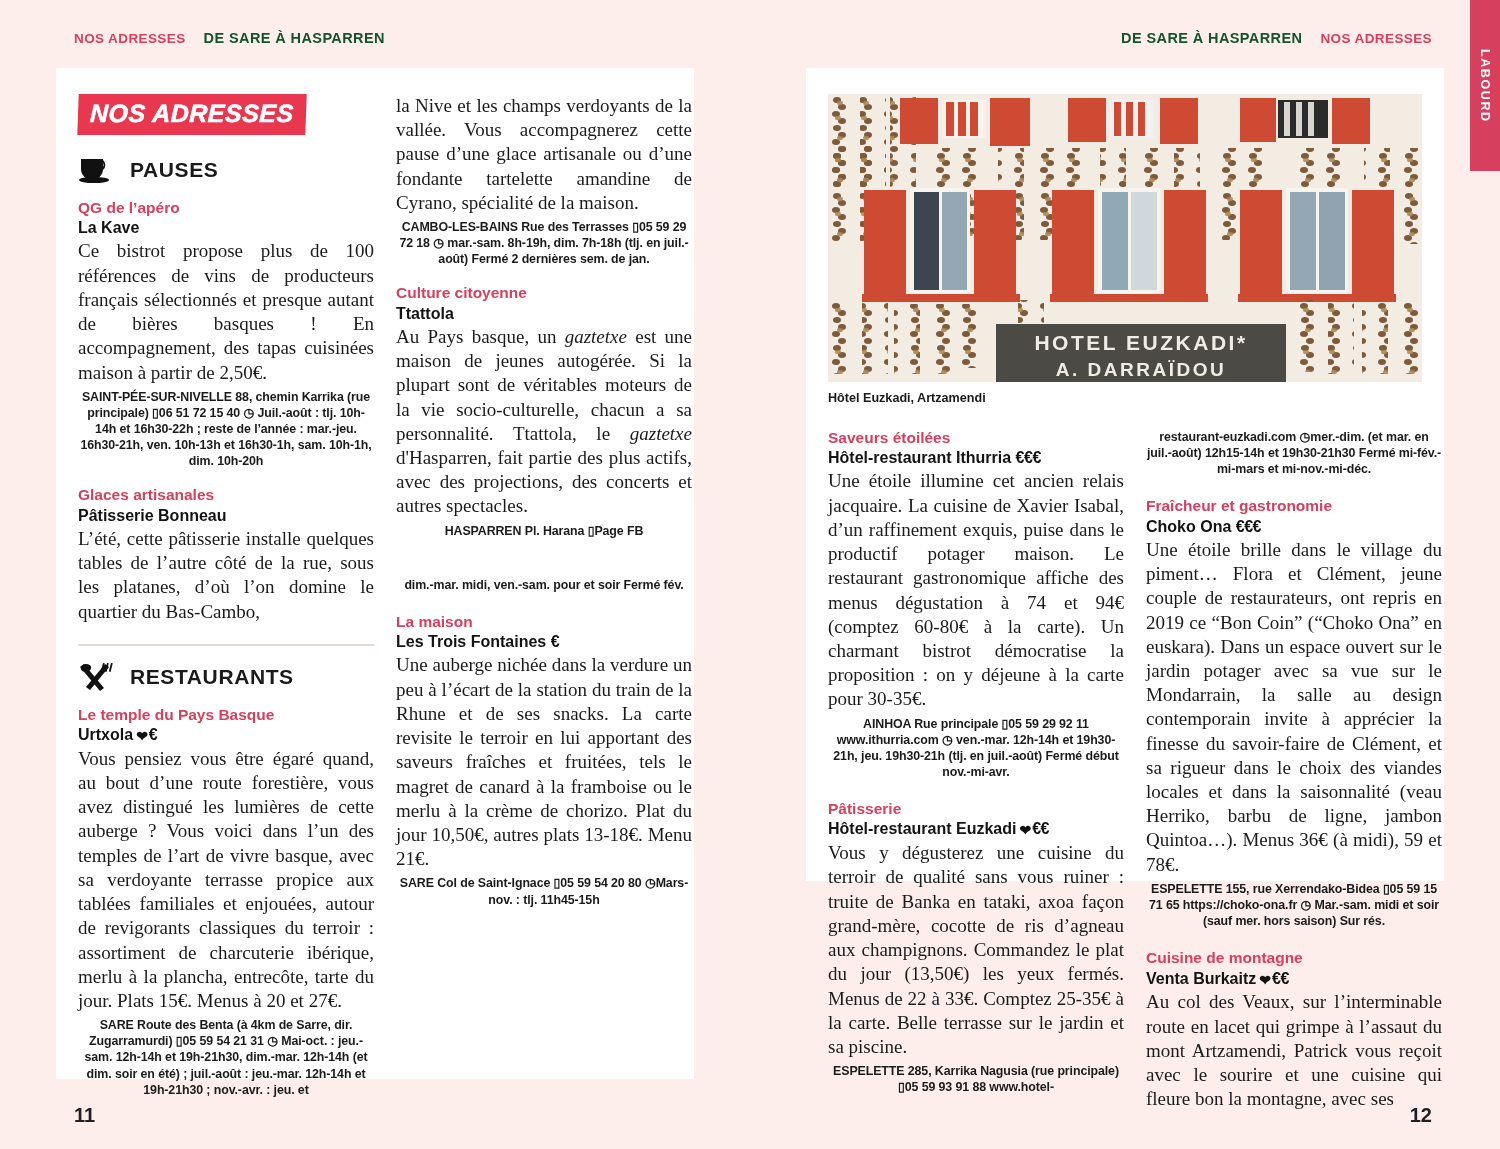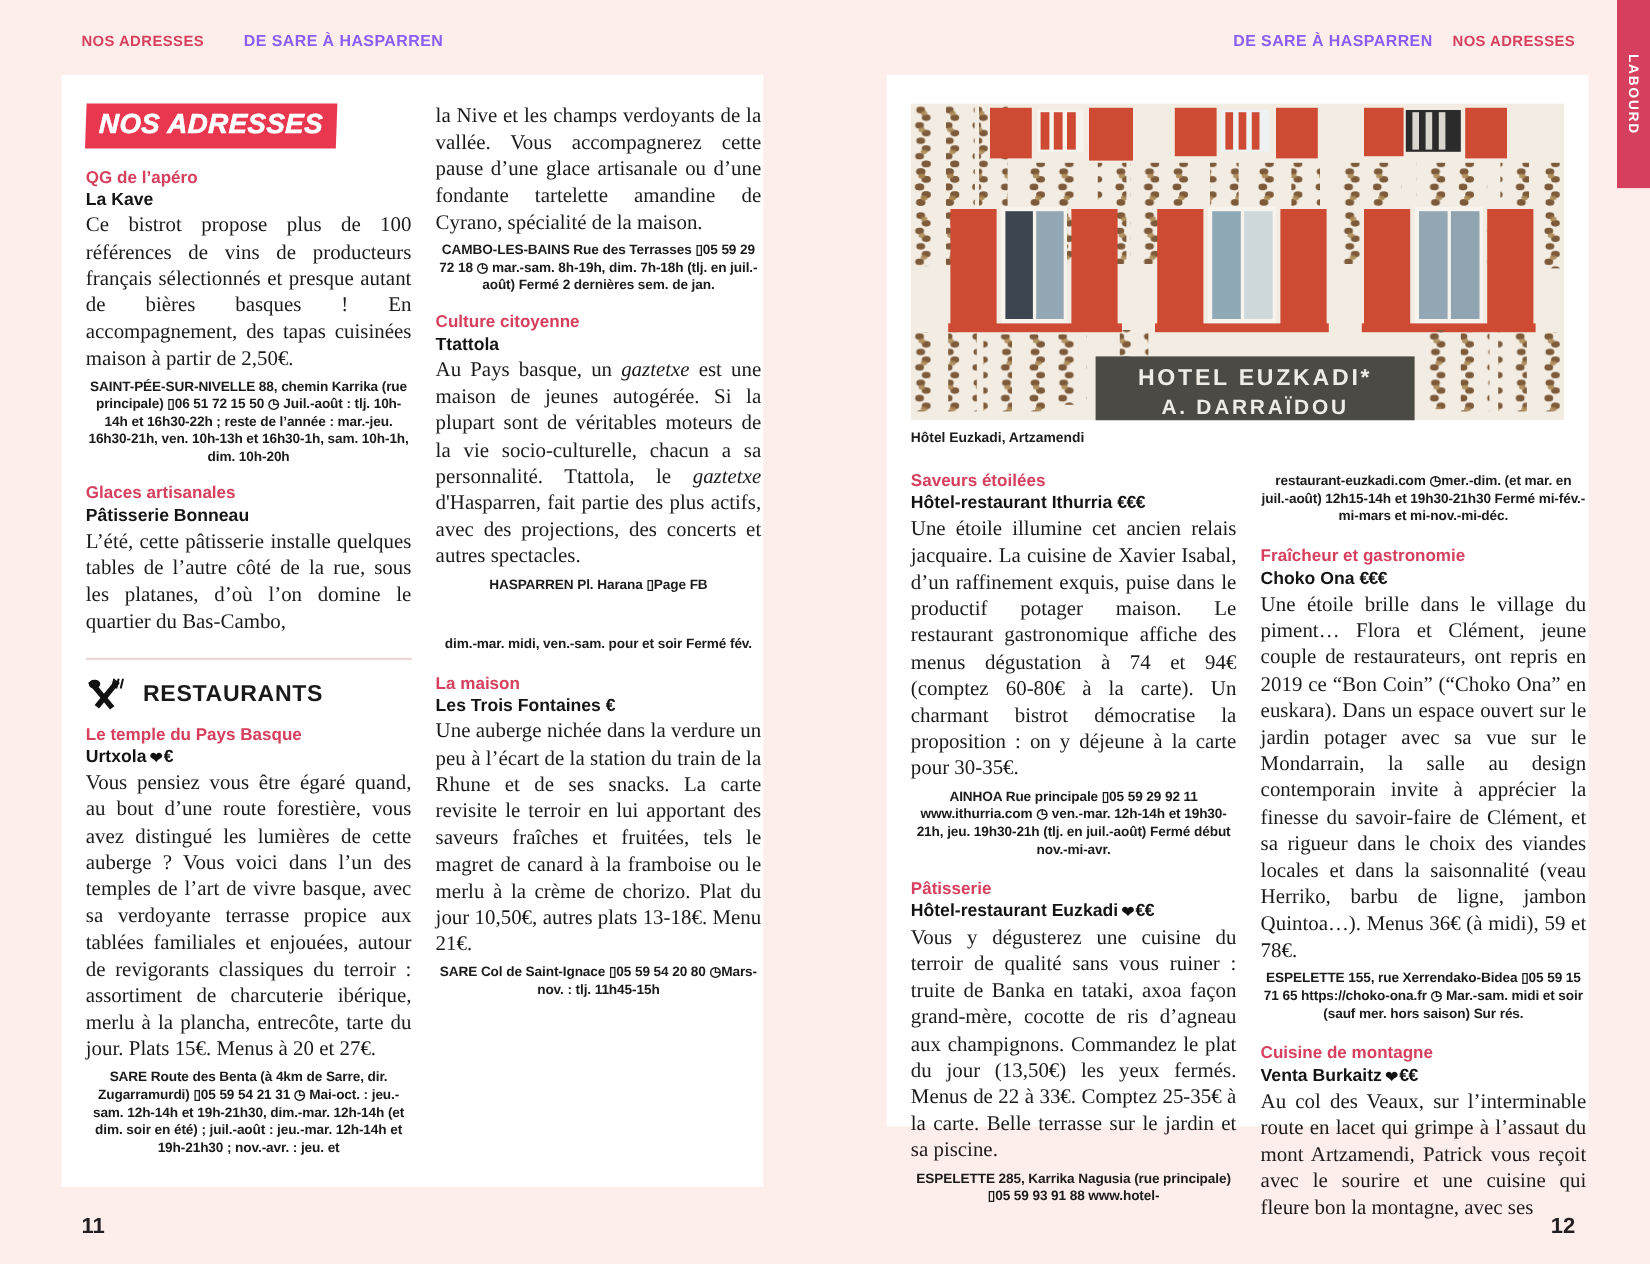--- a/index.html
+++ b/index.html
@@ -48,25 +48,24 @@
     gap: 18px;
     white-space: nowrap;
   }
   .rh-accent {
     color: #d6405e;
     font-weight: 700;
     font-size: 13.5px;
     letter-spacing: 0.4px;
   }
   .rh-dark {
-    color: #8b5cf6;
+    color: #14532d;
     font-weight: 700;
     font-size: 14.5px;
     letter-spacing: 0.4px;
-    margin-left: 18px;
   }
 
   
   .pages {
     flex: 1 1 auto;
     display: flex;
     position: relative;
     padding: 0 0 0 0;
   }
 
@@ -79,21 +78,21 @@
     left: 56px;
     top: 0;
     width: 638px;
     height: 1011px;
   }
   .page-right {
     position: absolute;
     left: 806px;
     top: 0;
     width: 638px;
-    height: 956px;
+    height: 813px;
   }
 
   
   .folio {
     position: absolute;
     bottom: 22px;
     font-size: 20px;
     font-weight: 700;
     color: #231f20;
   }
@@ -263,27 +262,37 @@
   <div class="pages">
 
     <div class="page page-left">
       <div class="col-wrap">
 
         <div class="col">
 
           <div class="banner">NOS ADRESSES</div>
 
           
+          <div class="cat-head">
+            <span class="cat-icon">
+              <svg width="40" height="30" viewBox="0 0 40 30" aria-hidden="true">
+                <path d="M3 4 h22 v10 a11 11 0 0 1 -22 0 z" fill="#111"></path>
+                <path d="M25 5 a6.5 6.5 0 0 1 0 10 v-3 a3.6 3.6 0 0 0 0 -4 z" fill="#111"></path>
+                <ellipse cx="16" cy="25" rx="15" ry="3.1" fill="#111"></ellipse>
+              </svg>
+            </span>
+            <span class="cat-label">PAUSES</span>
+          </div>
 
           
           <div class="entry">
             <div class="entry-kicker">QG de l’apéro</div>
             <div class="entry-name">La Kave</div>
             <p class="entry-body">Ce bistrot propose plus de 100 références de vins de producteurs français sélectionnés et presque autant de bières basques ! En accompagnement, des tapas cuisinées maison à partir de 2,50€.</p>
-            <p class="entry-meta">SAINT-PÉE-SUR-NIVELLE 88, chemin Karrika (rue principale) ▯06 51 72 15 50 ◷ Juil.-août : tlj. 10h-14h et 16h30-22h ; reste de l’année : mar.-jeu. 16h30-21h, ven. 10h-13h et 16h30-1h, sam. 10h-1h, dim. 10h-20h</p>
+            <p class="entry-meta">SAINT-PÉE-SUR-NIVELLE 88, chemin Karrika (rue principale) ▯06 51 72 15 40 ◷ Juil.-août : tlj. 10h-14h et 16h30-22h ; reste de l’année : mar.-jeu. 16h30-21h, ven. 10h-13h et 16h30-1h, sam. 10h-1h, dim. 10h-20h</p>
           </div>
 
           
           <div class="entry">
             <div class="entry-kicker">Glaces artisanales</div>
             <div class="entry-name">Pâtisserie Bonneau</div>
             <p class="entry-body">L’été, cette pâtisserie installe quelques tables de l’autre côté de la rue, sous les platanes, d’où l’on domine le quartier du Bas-Cambo,</p>
           </div>
 
           <hr class="rule">

